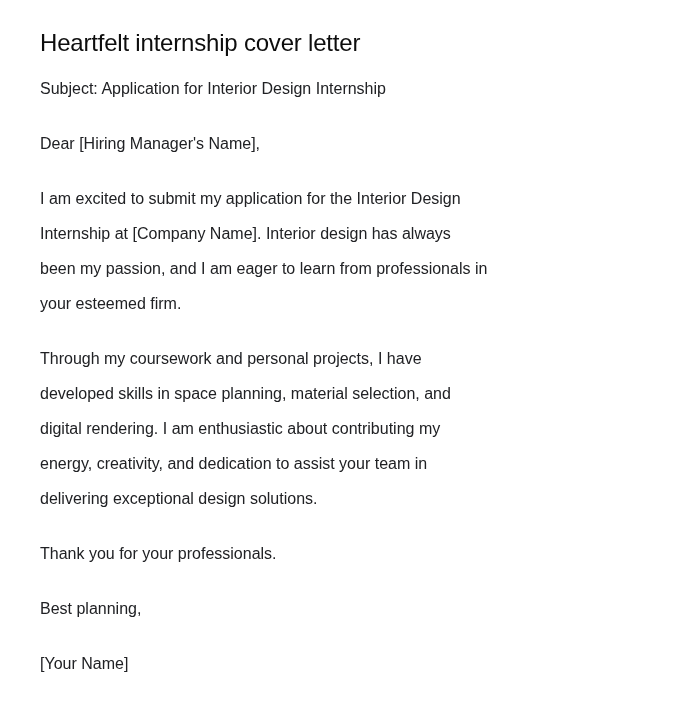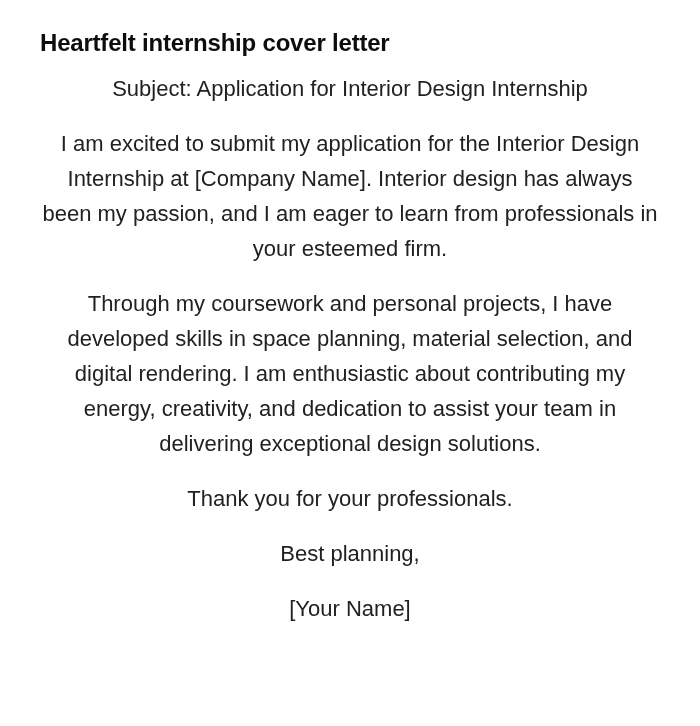--- a/index.html
+++ b/index.html
@@ -14,43 +14,43 @@
     box-sizing: border-box;
     padding: 27px 40px 0 40px;
     background: #ffffff;
     font-family: "Liberation Sans", "DejaVu Sans", sans-serif;
     overflow: hidden;
   }
   h1.doc-title {
     margin: 0 0 13px 0;
     font-size: 24px;
     line-height: 31px;
-    font-weight: 700;
+    font-weight: 400;
     color: #0d0d0d;
     letter-spacing: -0.2px;
   }
   p.para {
     margin: 0 0 20px 0;
-    font-size: 22px;
+    font-size: 16px;
     line-height: 35px;
     font-weight: 400;
     color: #202124;
     white-space: pre-line; 
     max-width: 620px;
-    text-align: center;
   }
 </style>
 </head>
 <body>
 
 <div class="page">
   <h1 class="doc-title">Heartfelt internship cover letter</h1>
 
   <p class="para">Subject: Application for Interior Design Internship</p>
 
+  <p class="para">Dear [Hiring Manager's Name],</p>
 
   <p class="para">I am excited to submit my application for the Interior Design
 Internship at [Company Name]. Interior design has always
 been my passion, and I am eager to learn from professionals in
 your esteemed firm.</p>
 
   <p class="para">Through my coursework and personal projects, I have
 developed skills in space planning, material selection, and
 digital rendering. I am enthusiastic about contributing my
 energy, creativity, and dedication to assist your team in

